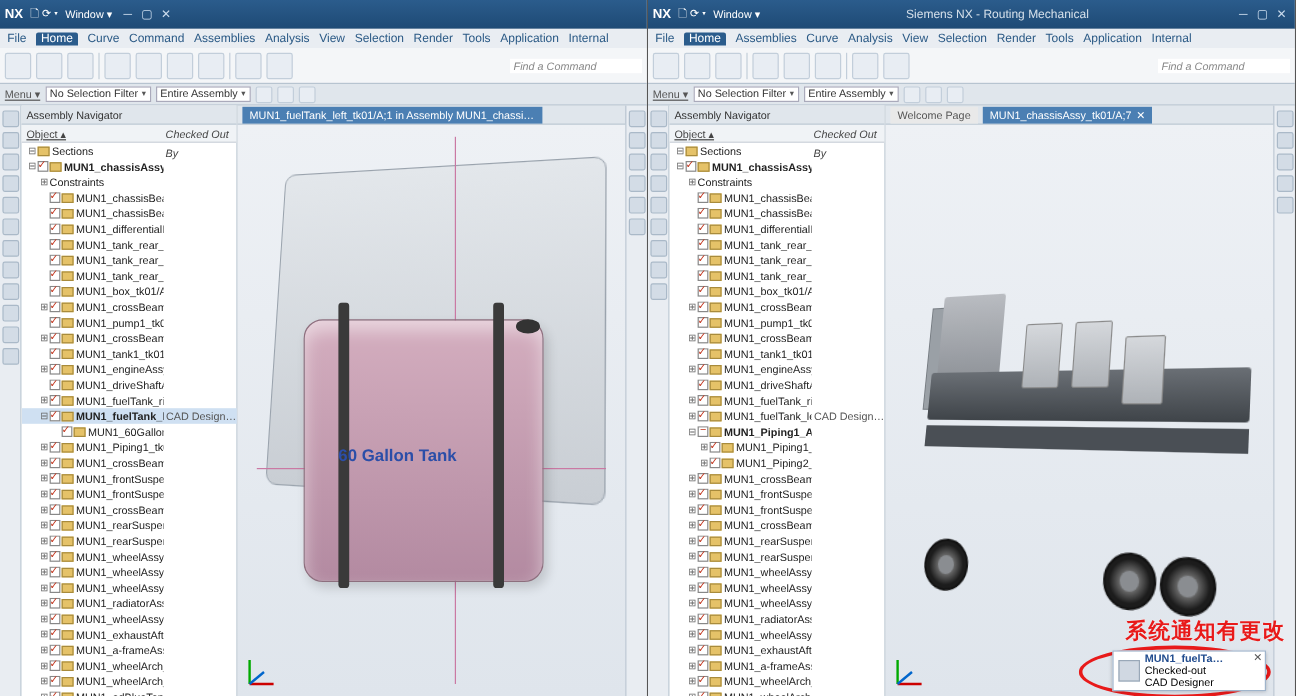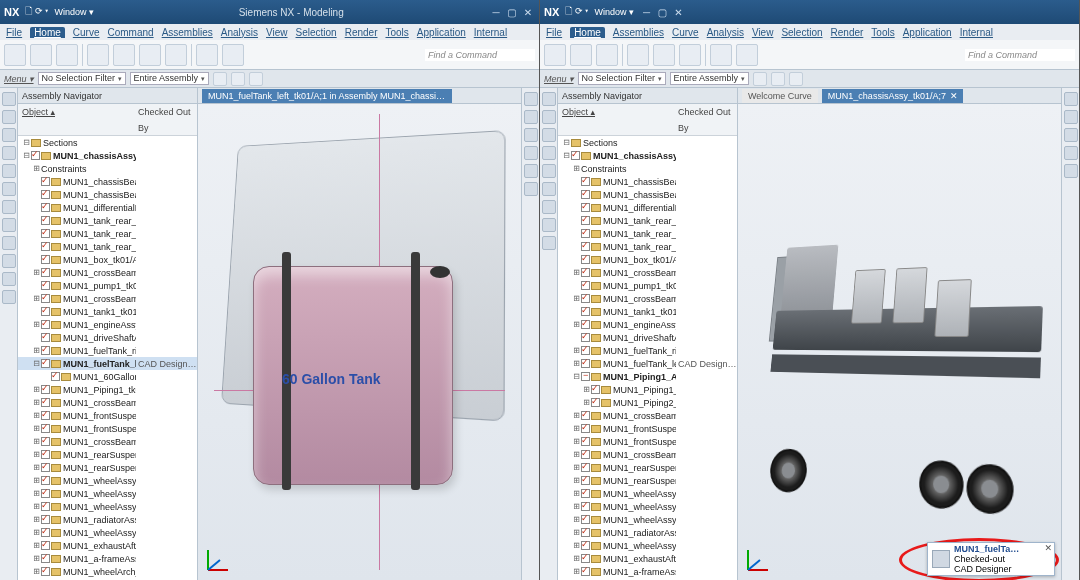--- a/index.html
+++ b/index.html
@@ -7,36 +7,36 @@
   .split { display: flex; width: 1080px; height: 580px; }
   .instance { width: 540px; height: 580px; display: flex; flex-direction: column; background: #e0e0e0; border-right: 1px solid #555; position: relative; }
   .title-row { height: 18px; background: linear-gradient(#2b5c8c,#1e4a75); color: #fff; display: flex; align-items: center; padding: 12px 4px; gap: 6px; }
   .title-row .nx { font-weight: bold; font-size: 11px; }
   .title-row .spacer { flex: 1; text-align: center; font-size: 10px; color: #d5e0ea; }
   .title-row .winctrl { display: flex; gap: 2px; }
   .winbtn { width: 14px; height: 12px; display: flex; align-items: center; justify-content: center; color: #cde; cursor: pointer; font-size: 10px; }
   .menu-row { height: 16px; background: linear-gradient(#2b5c8c,#1e4a75); color: #dfe8f0; display: flex; align-items: center; padding: 0 6px; gap: 10px; font-size: 10px; }
   .menu-row .search { flex: 0 0 110px; background: #fff; color: #888; font-style: italic; padding: 0 3px; height: 12px; line-height: 12px; font-size: 9px; }
   .ribbon-tabs { height: 16px; background: #e9edf2; display: flex; align-items: center; gap: 8px; padding: 0 6px; font-size: 10px; color: #2a5985; }
-  .ribbon-tabs .tab { cursor: pointer; text-decoration: underline; }
+  .ribbon-tabs .tab { cursor: pointer; }
   .ribbon-tabs .tab.active { color: #fff; background: #2b5c8c; padding: 0 4px; border-radius: 2px 2px 0 0; }
   .ribbon-body { height: 30px; background: #f4f6f8; border-bottom: 1px solid #b7c4d0; display: flex; align-items: center; gap: 4px; padding: 0 4px; }
   .rbbtn { width: 22px; height: 22px; background: #e8edf3; border: 1px solid #c2ceda; border-radius: 2px; }
   .selector-bar { height: 18px; background: #e0e6ec; border-bottom: 1px solid #b7c4d0; display: flex; align-items: center; gap: 4px; padding: 0 4px; font-size: 9px; color: #333; }
-  .selector-bar .lbl { color: #555; text-decoration: underline; font-style: italic; }
+  .selector-bar .lbl { color: #555; text-decoration: underline; }
   .dropdown { background: #fff; border: 1px solid #aab; padding: 0 3px; height: 13px; line-height: 13px; display: flex; align-items: center; gap: 3px; }
   .dropdown::after { content: "▾"; font-size: 7px; color: #555; }
   .content-row { flex: 1; display: flex; min-height: 0; }
   .leftrail { width: 18px; background: #e9edf2; border-right: 1px solid #b7c4d0; display: flex; flex-direction: column; align-items: center; gap: 4px; padding-top: 4px; }
   .rail-icn { width: 14px; height: 14px; background: #d3dce6; border: 1px solid #aab9c8; border-radius: 2px; }
   .nav-panel { width: 180px; background: #fff; border-right: 1px solid #b7c4d0; display: flex; flex-direction: column; }
   .nav-title { height: 16px; background: #e0e6ec; border-bottom: 1px solid #b7c4d0; padding: 0 4px; line-height: 16px; color: #333; }
-  .nav-head { height: 32px; background: #f0f3f6; border-bottom: 1px solid #ccd3da; display: flex; font-size: 9px; color: #444; }
+  .nav-head { height: 15px; background: #f0f3f6; border-bottom: 1px solid #ccd3da; display: flex; font-size: 9px; color: #444; }
   .nav-head .col1 { flex: 0 0 118px; padding-left: 4px; line-height: 16px; text-decoration: underline; }
-  .nav-head .col2 { flex: 1; padding-left: 2px; line-height: 16px; }
+  .nav-head .col2 { flex: 1; padding-left: 2px; line-height: 16px; font-style: italic; }
   .tree { flex: 1; overflow: auto; font-size: 9px; color: #222; }
   .trow { display: flex; align-items: center; height: 13px; white-space: nowrap; }
   .trow .c1 { flex: 0 0 118px; overflow: hidden; text-overflow: ellipsis; display: flex; align-items: center; }
   .trow .c2 { flex: 1; overflow: hidden; text-overflow: ellipsis; color: #555; padding-left: 2px; }
   .trow.sel { background: #cfe0f2; }
   .exp { width: 9px; text-align: center; color: #666; cursor: pointer; font-size: 8px; flex: 0 0 9px; }
   .chk { width: 9px; height: 9px; border: 1px solid #888; margin-right: 1px; background: #fff; flex: 0 0 9px; position: relative; }
   .chk.on::after { content: "✓"; position: absolute; top: -3px; left: -1px; font-size: 9px; color: #c03018; }
   .chk.dash::after { content: "−"; position: absolute; top: -3px; left: 1px; font-size: 9px; color: #c03018; }
   .asm-icn { width: 10px; height: 8px; background: #e5c268; border: 1px solid #a88b3c; margin-right: 2px; flex: 0 0 10px; }
@@ -84,21 +84,20 @@
 </head>
 <body>
 
 <div class="split">
 
   <div class="instance">
     <div class="title-row">
       <span class="nx">NX</span>
       <span style="font-size:9px;">🗋 ⟳ ▾</span>
       <span style="font-size:9px;">Window ▾</span>
-      <span class="spacer">Siemens NX - Modeling</span>
       <div class="winctrl">
         <span class="winbtn">─</span>
         <span class="winbtn">▢</span>
         <span class="winbtn">✕</span>
       </div>
     </div>
     <div class="ribbon-tabs">
         <span class="tab">File</span>
         <span class="tab active">Home</span>
         <span class="tab">Curve</span>
@@ -511,20 +510,21 @@
         <div class="rail-icn"></div>
       </div>
     </div>
   </div>
 
   <div class="instance">
     <div class="title-row">
       <span class="nx">NX</span>
       <span style="font-size:9px;">🗋 ⟳ ▾</span>
       <span style="font-size:9px;">Window ▾</span>
+      <span class="spacer">Siemens NX - Routing Mechanical</span>
       <div class="winctrl">
         <span class="winbtn">─</span>
         <span class="winbtn">▢</span>
         <span class="winbtn">✕</span>
       </div>
     </div>
     <div class="ribbon-tabs">
         <span class="tab">File</span>
         <span class="tab active">Home</span>
         <span class="tab">Assemblies</span>
@@ -898,21 +898,21 @@
                 <span class="chk on"></span>
                 <span class="asm-icn"></span>
                 <span>MUN1_wheelArch_rear_le…</span>
               </div>
               <div class="c2"></div>
             </div>
           </div>
       </div>
       <div class="viewport-wrap">
         <div class="vp-tabs">
-          <div class="vp-tab light"><span>Welcome Curve</span></div>
+          <div class="vp-tab light"><span>Welcome Page</span></div>
           <div class="vp-tab"><span>MUN1_chassisAssy_tk01/A;7</span><span class="x">✕</span></div>
         </div>
         <div class="viewport">
           <div class="chassis">
             <div class="rad"></div>
             <div class="engine"></div>
             <div class="frame"></div>
             <div class="frame2"></div>
             <div class="boxu" style="left:32%"></div>
             <div class="boxu" style="left:48%"></div>
@@ -930,20 +930,21 @@
       </div>
       <div class="rightrail">
         <div class="rail-icn"></div>
         <div class="rail-icn"></div>
         <div class="rail-icn"></div>
         <div class="rail-icn"></div>
         <div class="rail-icn"></div>
       </div>
     </div>
 
+    <div class="annot">系统通知有更改</div>
     <div class="annot-ellipse"></div>
     <div class="notif">
       <div class="nicon"></div>
       <div class="ntext">
         <div class="l1">MUN1_fuelTa…</div>
         <div>Checked-out</div>
         <div>CAD Designer</div>
       </div>
       <span class="nx">✕</span>
     </div>

